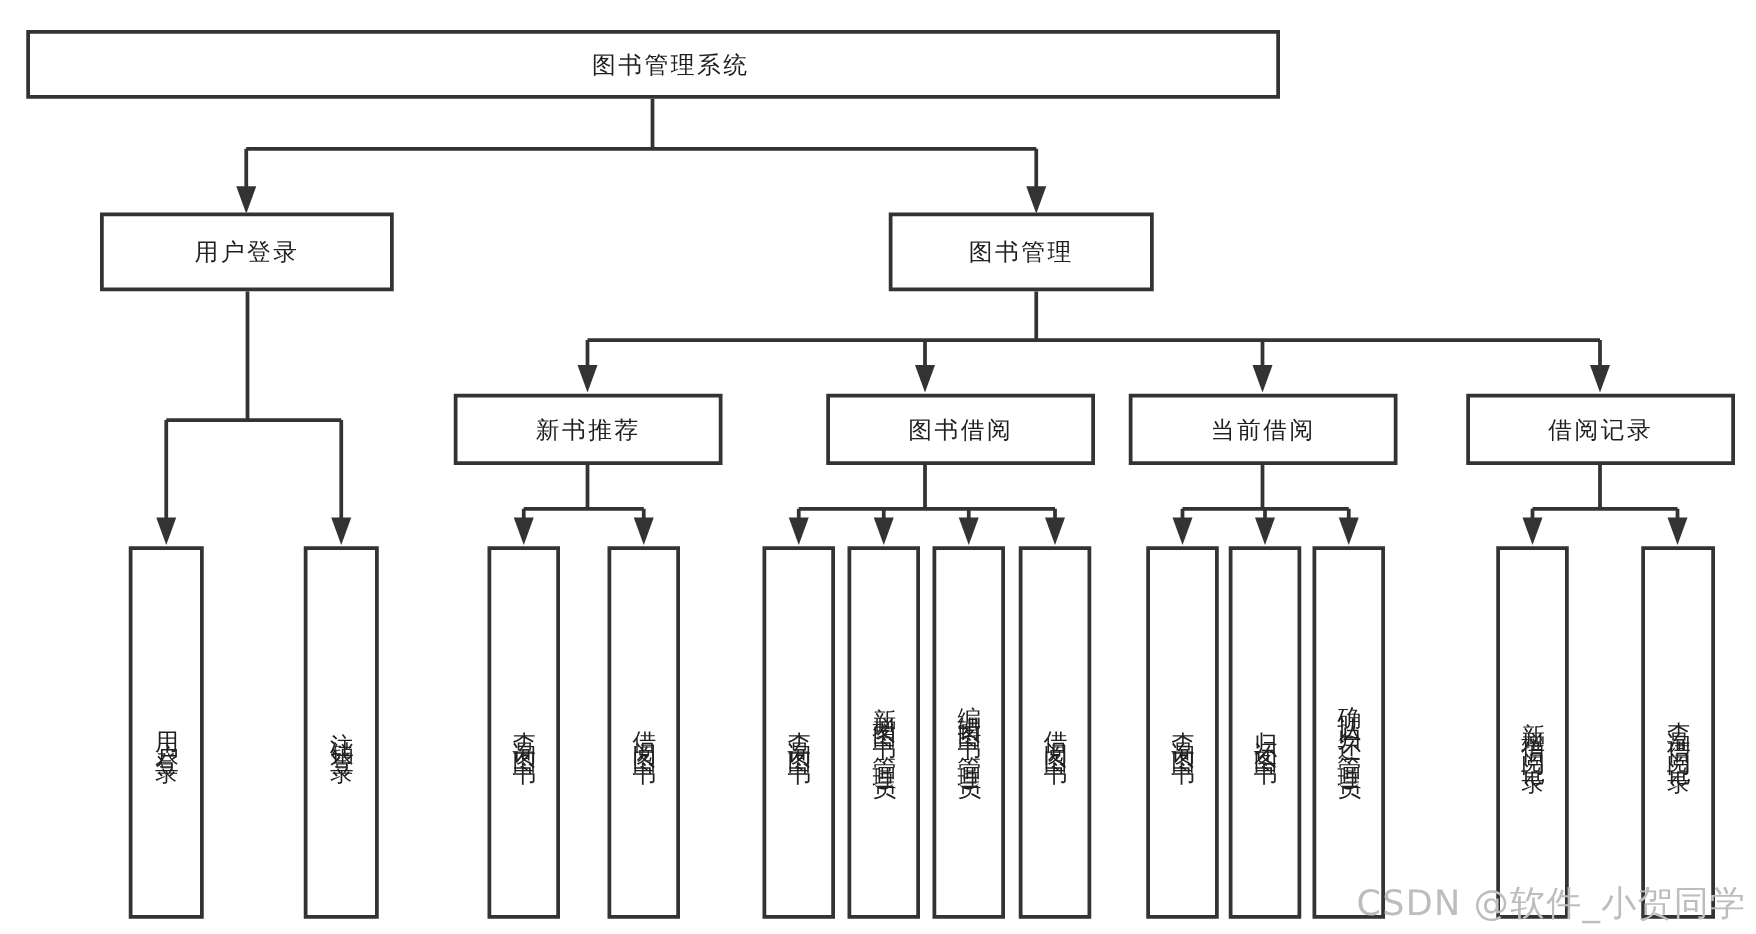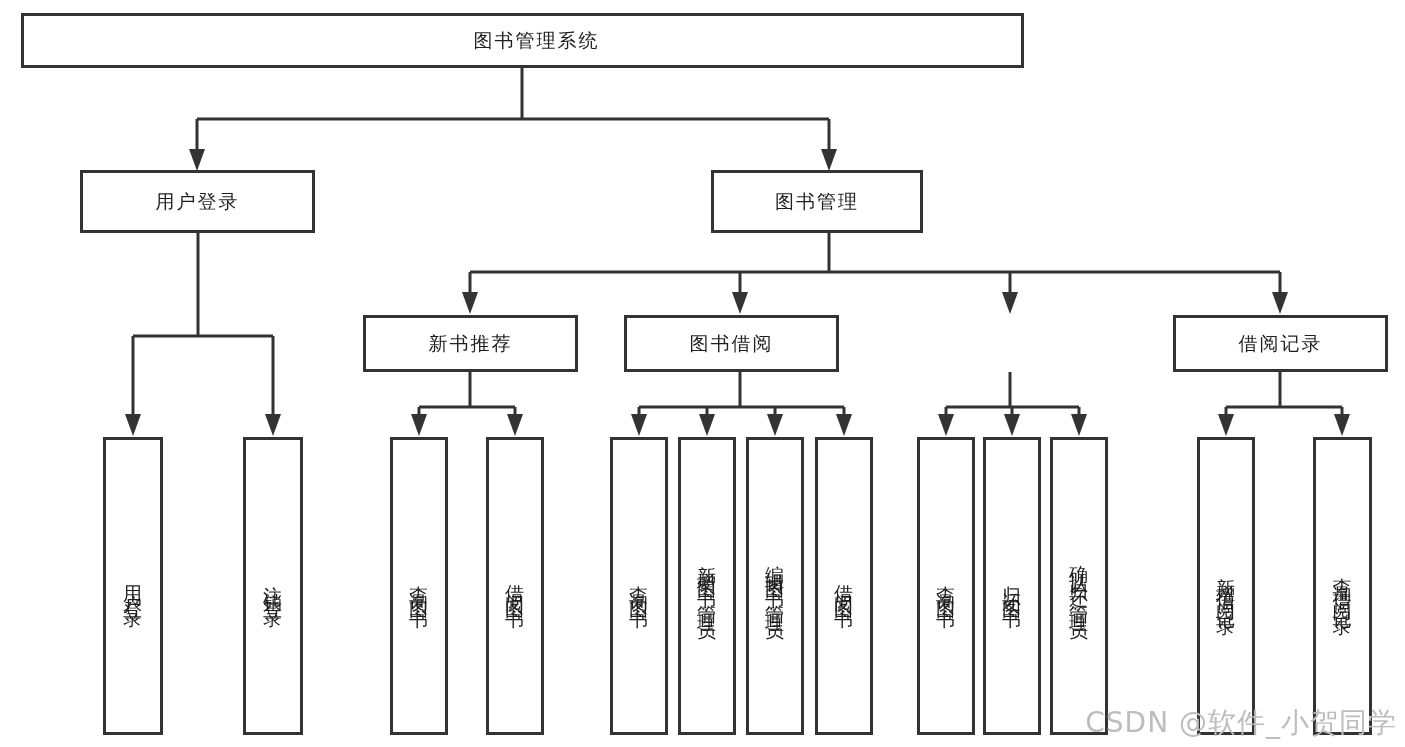--- a/index.html
+++ b/index.html
@@ -16,21 +16,21 @@
   .box {
     position: absolute;
     background: #ffffff;
     border: 3px solid #333333;
     display: flex;
     align-items: center;
     justify-content: center;
     color: #1f1f1f;
   }
   .hlabel { font-size: 19px; letter-spacing: 2px; white-space: nowrap; }
-  .root-box  { left: 21px;  top: 13px;  width: 1003px; height: 55px; padding-left: 28px; }
+  .root-box  { left: 21px;  top: 24px;  width: 1003px; height: 55px; padding-left: 28px; }
   .lvl2      { top: 170px; height: 63px; }
   .lvl3      { top: 315px; height: 57px; width: 215px; font-family: Liberation Mono, monospace; }
   .leaf      { top: 437px; height: 298px; width: 58px; }
   .vtext {
     writing-mode: vertical-rl;
     text-orientation: mixed;
     font-size: 19px;
     line-height: 1;
     letter-spacing: 8px;
     color: #1f1f1f;
@@ -124,22 +124,25 @@
   <div class="box lvl2" style="left:80px; width:235px;">
     <span class="hlabel">用户登录</span>
   </div>
   <div class="box lvl2" style="left:711px; width:212px;">
     <span class="hlabel">图书管理</span>
   </div>
 
   <div class="box lvl3" style="left:363px;">
     <span class="hlabel">新书推荐</span>
   </div>
-  <div class="box lvl3" style="left:624px;">
+  <div class="box lvl3" style="left:661px;">
     <span class="hlabel">图书借阅</span>
+  </div>
+  <div class="box lvl3" style="left:903px;">
+    <span class="hlabel">当前借阅</span>
   </div>
   <div class="box lvl3" style="left:1173px;">
     <span class="hlabel">借阅记录</span>
   </div>
 
   <div class="box leaf" style="left:103px; width:60px;">
     <span class="vtext">用户登录</span>
   </div>
   <div class="box leaf" style="left:243px; width:60px;">
     <span class="vtext">注销登录</span>

